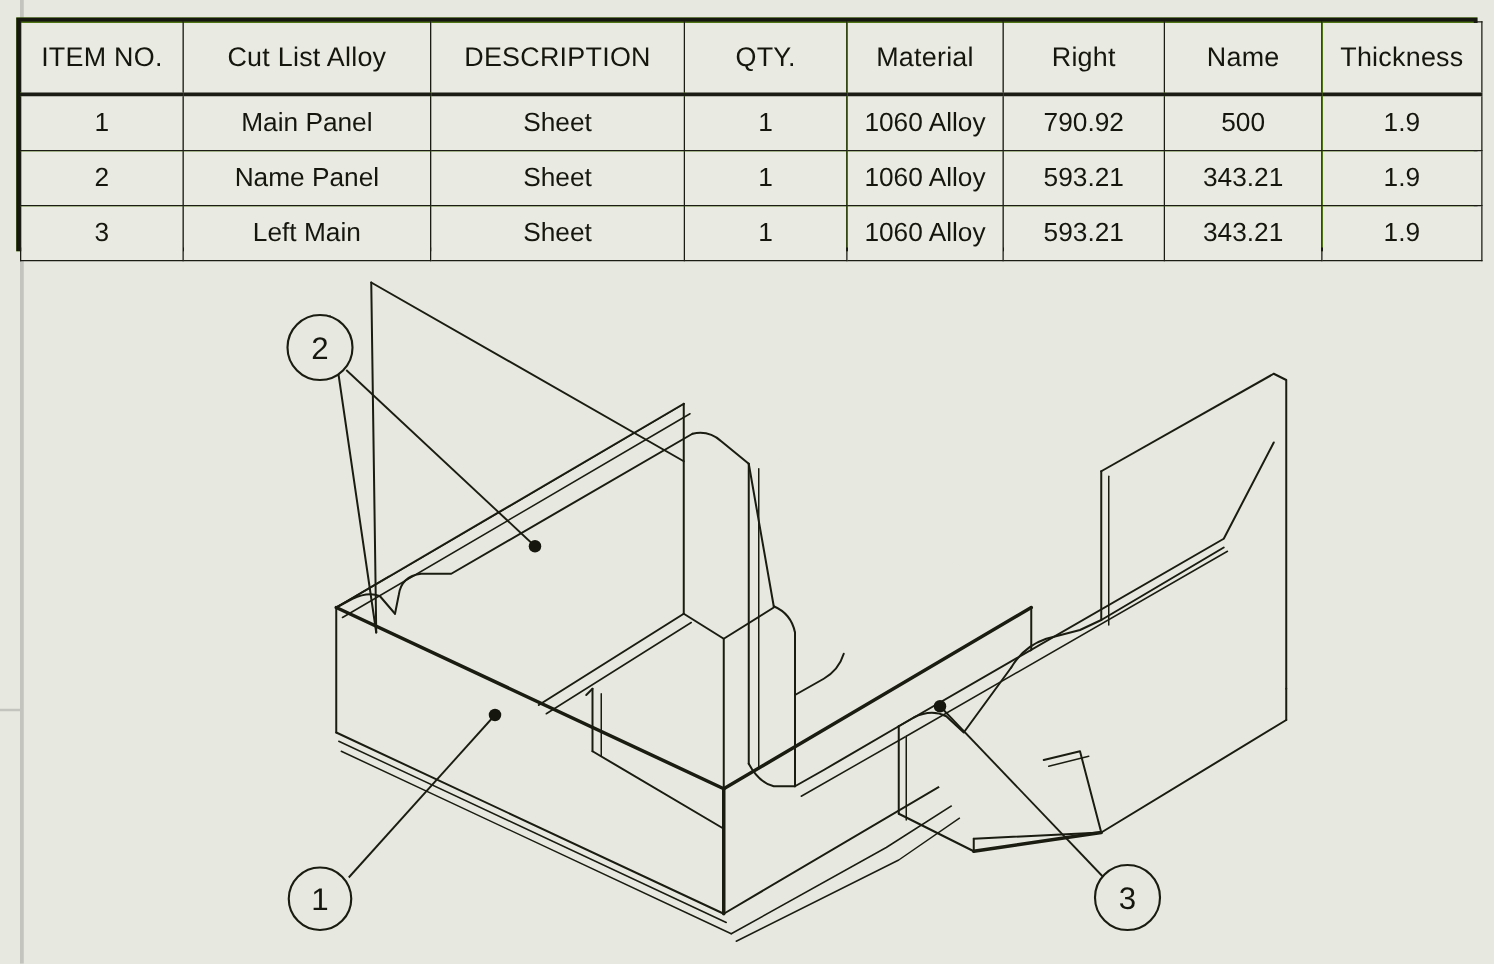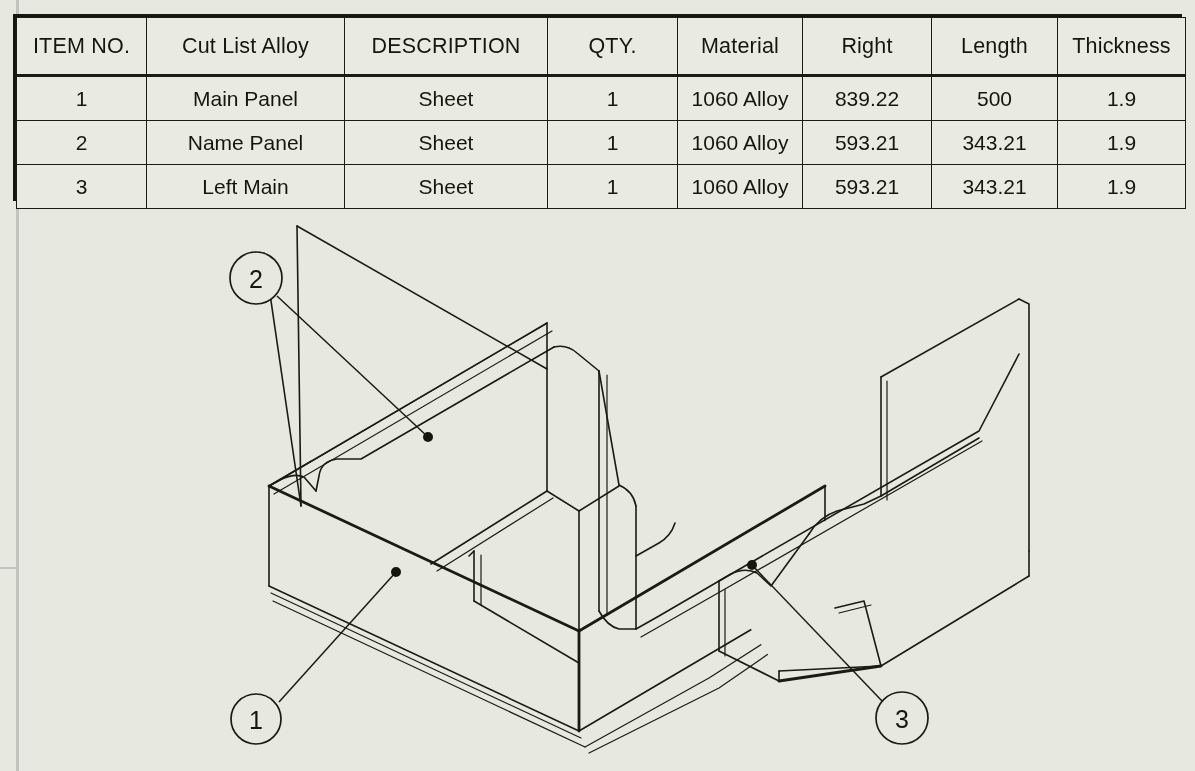--- a/index.html
+++ b/index.html
@@ -157,32 +157,32 @@
         <col class="c-thickness">
     </colgroup>
     <thead>
       <tr>
         <th>ITEM NO.</th>
         <th>Cut List Alloy</th>
         <th>DESCRIPTION</th>
         <th>QTY.</th>
         <th>Material</th>
         <th>Right</th>
-        <th>Length</th>
+        <th>Name</th>
         <th>Thickness</th>
       </tr>
     </thead>
     <tbody>
       <tr>
         <td>1</td>
         <td>Main Panel</td>
         <td>Sheet</td>
         <td>1</td>
         <td>1060 Alloy</td>
-        <td>839.22</td>
+        <td>790.92</td>
         <td>500</td>
         <td>1.9</td>
       </tr>
       <tr>
         <td>2</td>
         <td>Name Panel</td>
         <td>Sheet</td>
         <td>1</td>
         <td>1060 Alloy</td>
         <td>593.21</td>

